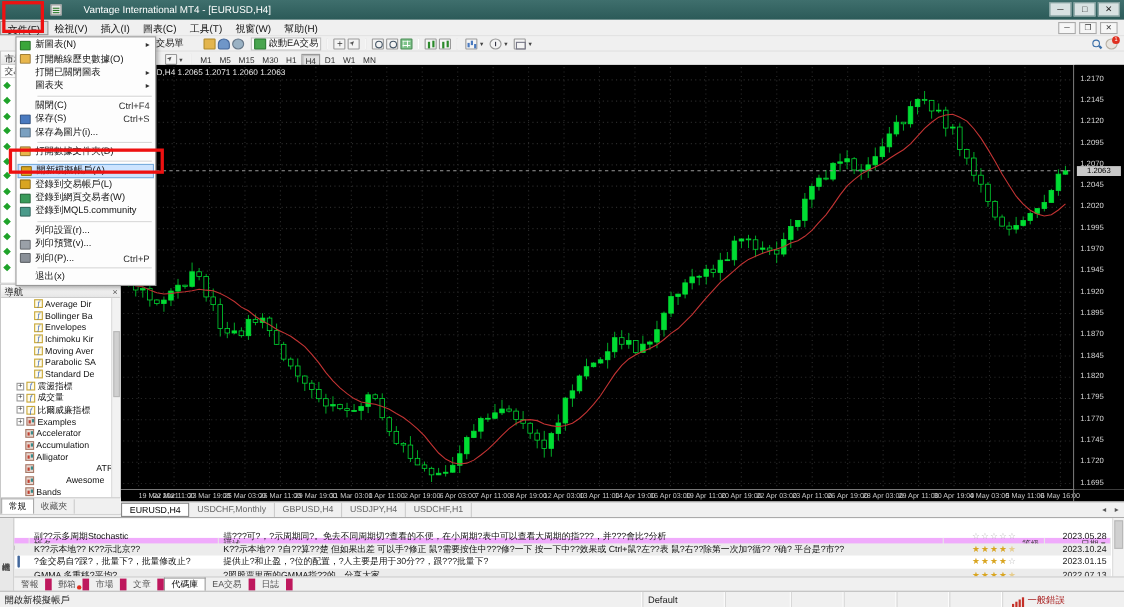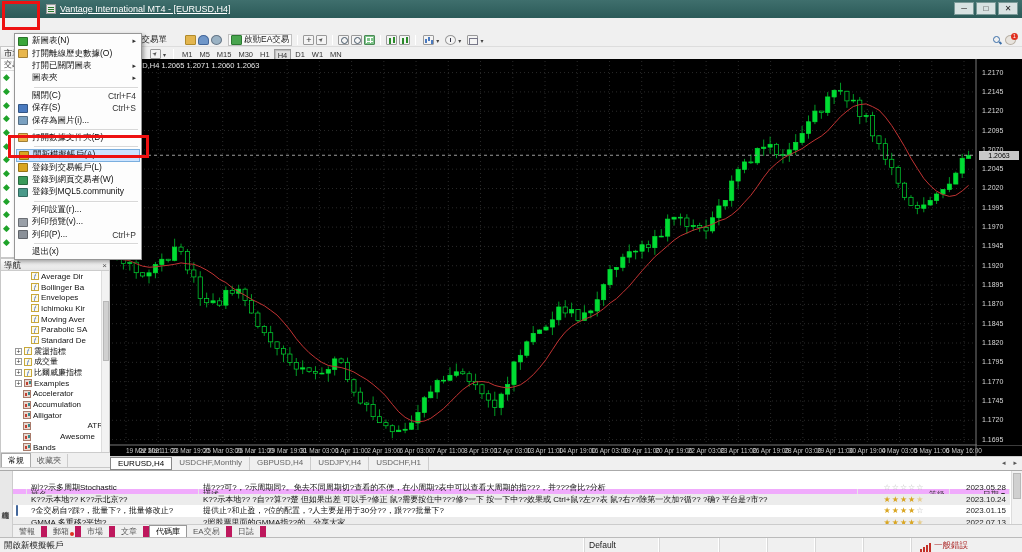--- a/index.html
+++ b/index.html
@@ -7,21 +7,21 @@
   body { font-family:"Liberation Sans","DejaVu Sans",sans-serif; font-size:9px; background:#f0f0f0; position:relative; }
   #app { position:absolute; inset:0; width:1022px; height:552px; background:#f0f0f0; }
 
   
   #titlebar { position:absolute; left:0; top:0; width:1022px; height:18px;
     background:linear-gradient(#3f6f6d,#2b5a58); color:#fff; display:flex; align-items:center; }
   #app-icon { width:10px; height:10px; margin-left:46px; background:#e8e8e8; border:1px solid #999;
     display:inline-block; position:relative; }
   #app-icon::after{ content:""; position:absolute; left:1px; top:2px; width:6px; height:1px; background:#2b7a2b;
     box-shadow:0 2px 0 #2b7a2b, 0 4px 0 #2b7a2b; }
-  #window-title { margin-left:4px; font-size:9px; white-space:nowrap;text-decoration:underline; }
+  #window-title { margin-left:20px; font-size:9px; white-space:nowrap; }
   .win-controls { position:absolute; right:4px; top:2px; display:flex; gap:2px; }
   .win-btn { width:20px; height:13px; background:#d8e2e2; border:1px solid #7a9a98; color:#222;
     font-size:8px; line-height:11px; text-align:center; }
 
   
   #menubar { position:absolute; left:0; top:18px; width:1022px; height:15px; background:#f0f0f0;
     border-bottom:1px solid #e0e0e0; display:flex; align-items:center; }
   .menu-item { padding:1px 6px; height:13px; line-height:12px; color:#111; }
   .menu-item.open { background:#dcdcdc; border:1px solid #9a9a9a; }
   .child-controls { position:absolute; right:6px; top:2px; display:flex; gap:3px; color:#444; }
@@ -171,20 +171,36 @@
   <div id="titlebar">
     <span id="app-icon"></span>
     <span id="window-title">Vantage International MT4 - [EURUSD,H4]</span>
     <span class="win-controls">
       <span class="win-btn">─</span>
       <span class="win-btn">□</span>
       <span class="win-btn">✕</span>
     </span>
   </div>
 
+  <div id="menubar">
+    <span id="menu-items" style="display:flex;">
+        <span class="menu-item open">文件(F)</span>
+        <span class="menu-item">檢視(V)</span>
+        <span class="menu-item">插入(I)</span>
+        <span class="menu-item">圖表(C)</span>
+        <span class="menu-item">工具(T)</span>
+        <span class="menu-item">視窗(W)</span>
+        <span class="menu-item">幫助(H)</span>
+      </span>
+    <span class="child-controls">
+      <span class="child-btn">─</span>
+      <span class="child-btn">❐</span>
+      <span class="child-btn">✕</span>
+    </span>
+  </div>
 
   <div id="toolbar1">
     <span class="tb" style="left:118px;">
       <span class="tool-btn">
         <span class="ico c-doc"></span>
         <span class="lbl">新交易單</span>
       </span>
     </span>
     <span class="tb" style="left:185px;">
       <span class="ico c-gold"></span>

